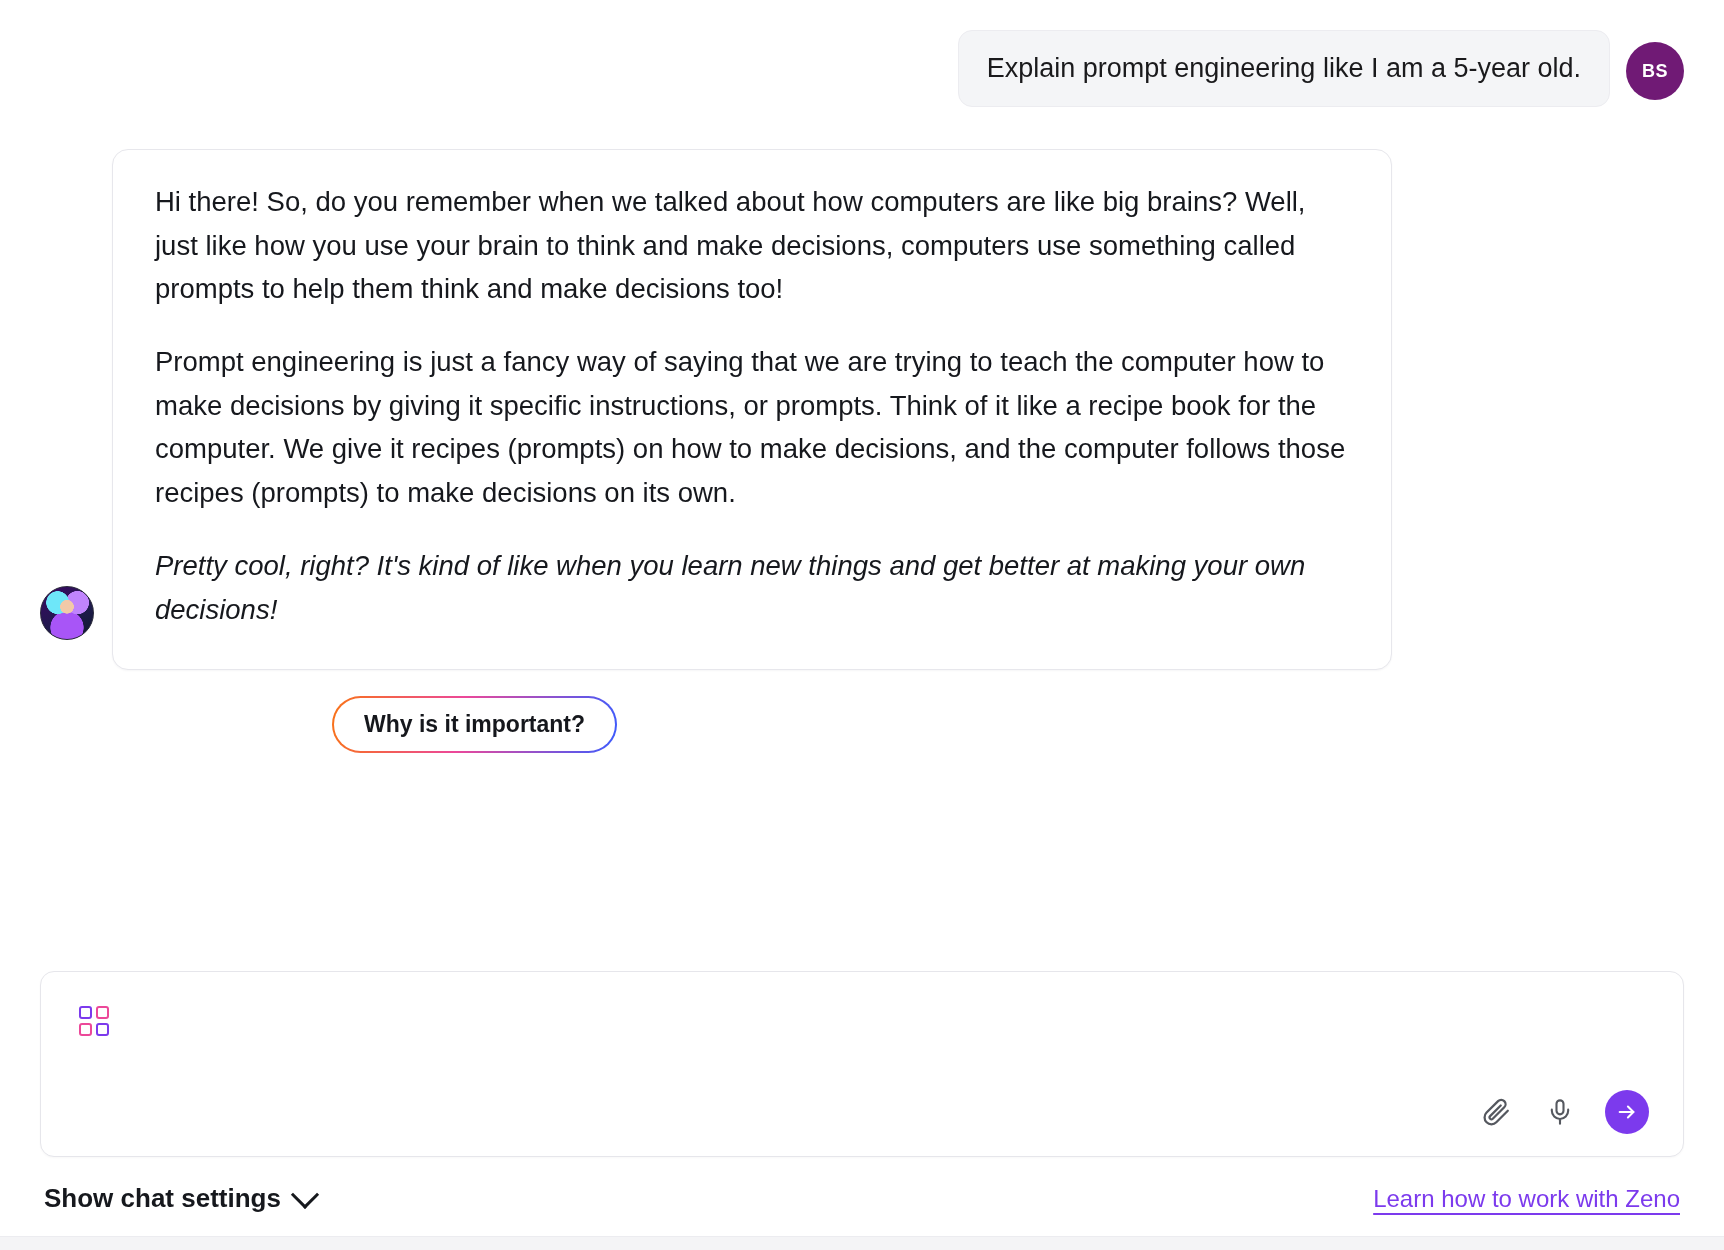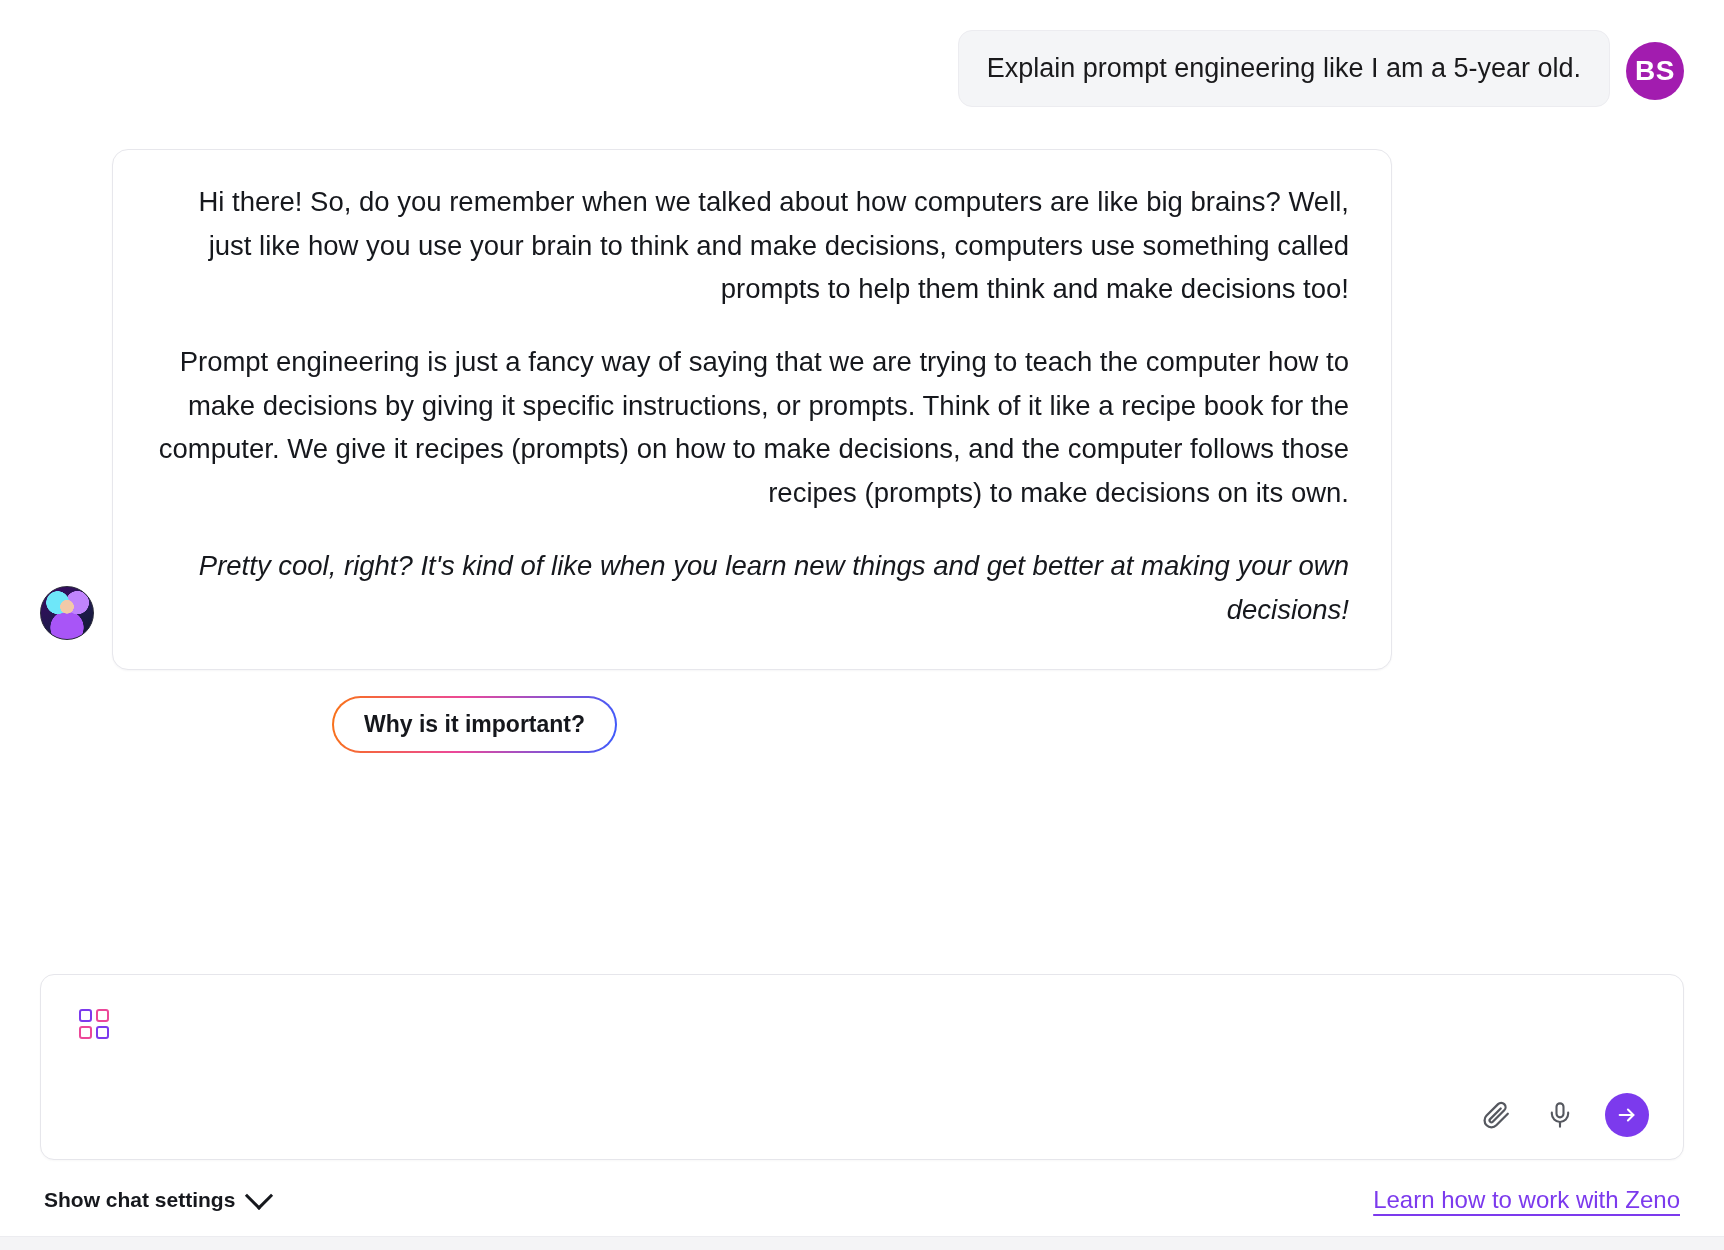--- a/index.html
+++ b/index.html
@@ -41,23 +41,23 @@
     padding: 20px 28px;
     font-size: 27px;
     color: #1a1a1c;
     line-height: 1.3;
     max-width: 820px;
   }
   .avatar-user {
     width: 58px;
     height: 58px;
     border-radius: 50%;
-    background: #a21caf;
+    background: #701a75;
     color: #ffffff;
-    font-size: 28px;
+    font-size: 18px;
     font-weight: 700;
     display: flex;
     align-items: center;
     justify-content: center;
     letter-spacing: 0.5px;
     flex: 0 0 auto;
     margin-top: 12px;
   }
 
   
@@ -87,21 +87,20 @@
     border-radius: 16px;
     padding: 30px 42px 34px 42px;
     max-width: 1280px;
     box-shadow: 0 1px 2px rgba(16,24,40,0.04);
   }
   .bot-bubble p {
     margin: 0 0 30px 0;
     font-size: 27.5px;
     line-height: 1.58;
     color: #16181d;
-    text-align: right;
   }
   .bot-bubble p:last-child { margin-bottom: 4px; font-style: italic; }
 
   
   .chips {
     display: flex;
     gap: 34px;
     margin: 26px 0 0 292px;
   }
   .chip {
@@ -203,21 +202,21 @@
   .footer {
     display: flex;
     align-items: center;
     justify-content: space-between;
     padding: 26px 44px 22px 44px;
   }
   .chat-settings {
     display: flex;
     align-items: center;
     gap: 14px;
-    font-size: 21px;
+    font-size: 26px;
     font-weight: 700;
     color: #16181d;
     cursor: pointer;
   }
   .chevron {
     width: 20px;
     height: 20px;
     border-right: 3px solid #16181d;
     border-bottom: 3px solid #16181d;
     transform: rotate(45deg) translate(-3px,-3px);

